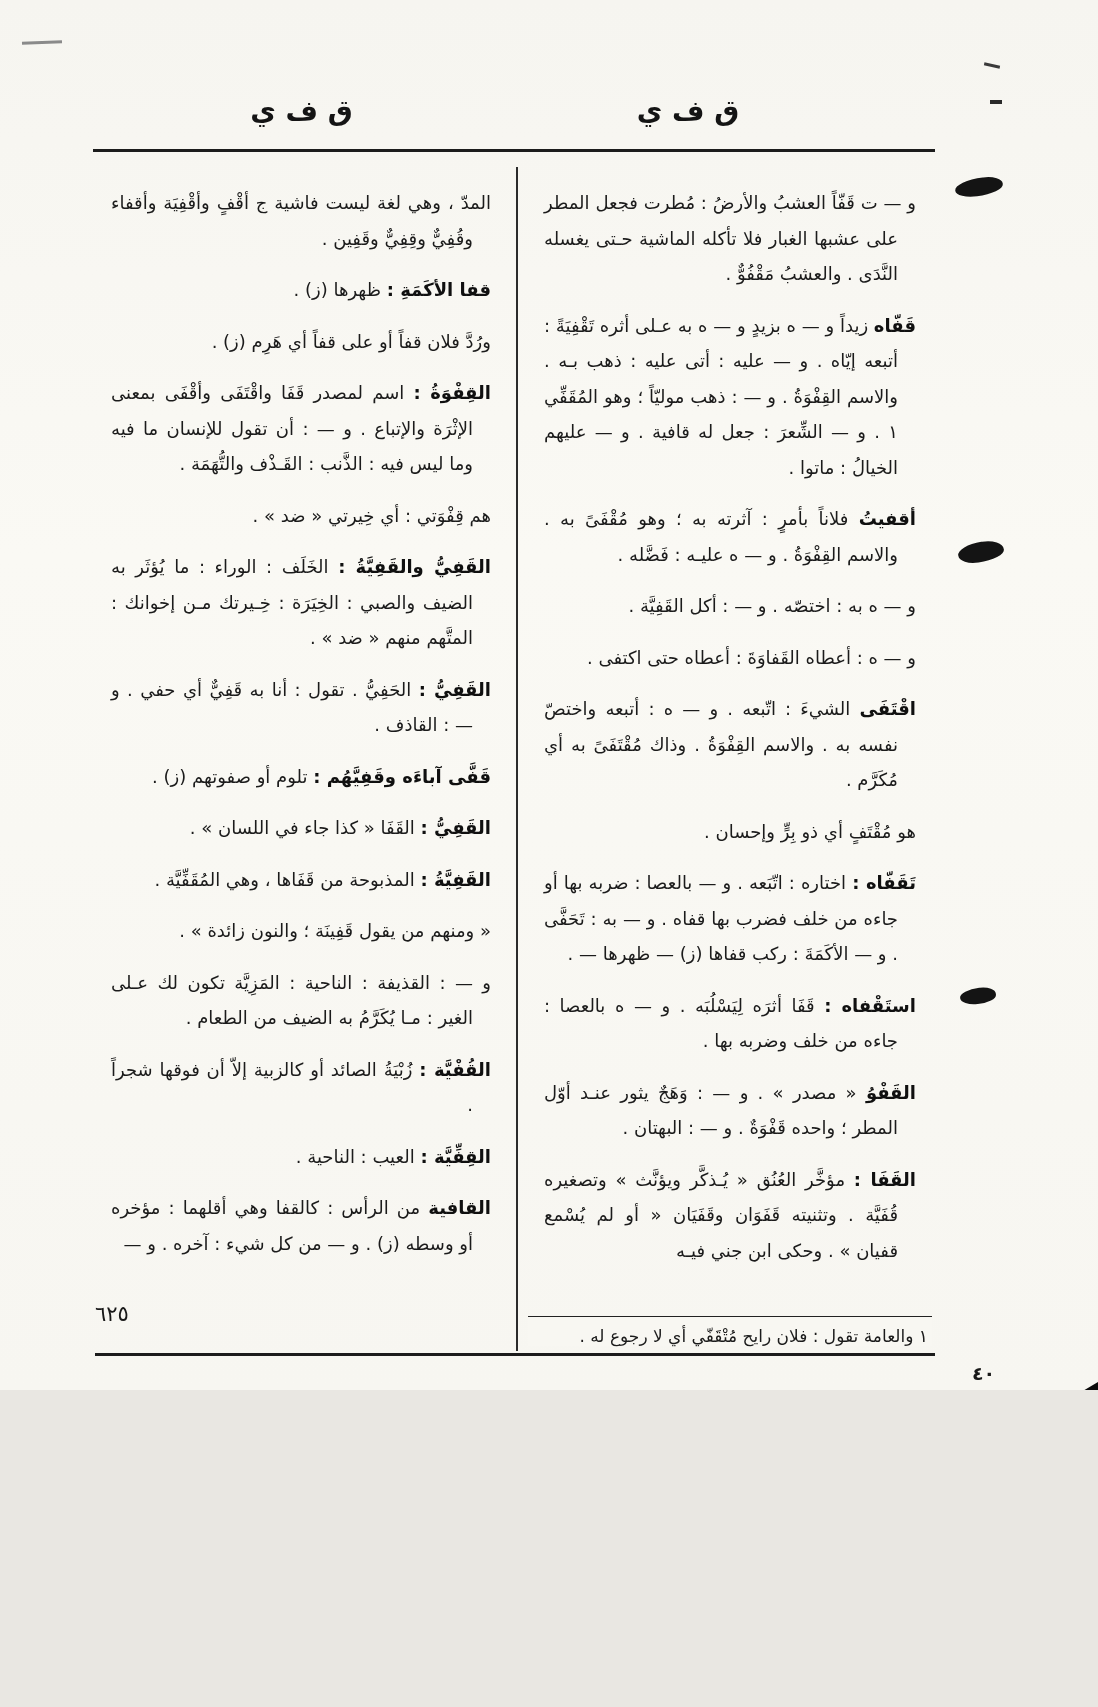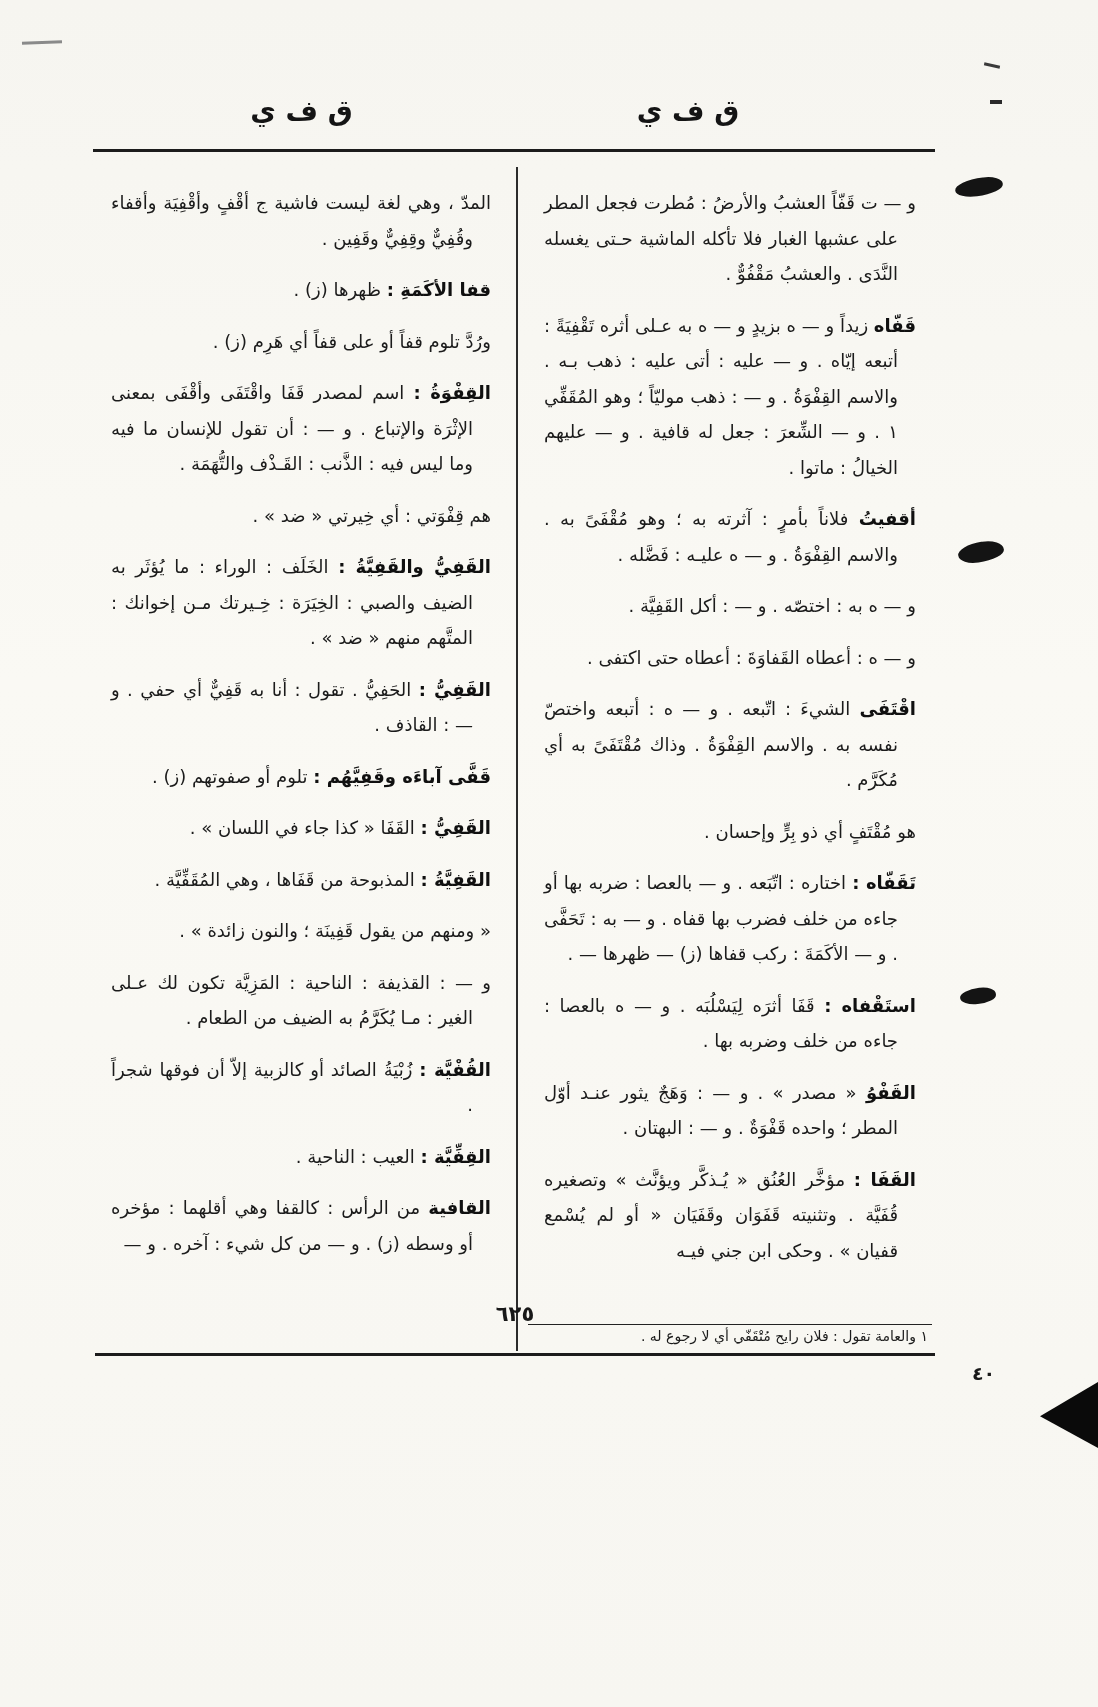--- a/index.html
+++ b/index.html
@@ -4,21 +4,21 @@
 <style>
   * { box-sizing: border-box; }
   html, body { margin: 0; padding: 0; }
   body {
     width: 1098px; height: 1707px;
     background: #e9e7e2;
     font-family: "DejaVu Sans", sans-serif;
   }
   .page {
     position: relative;
-    width: 1098px; height: 1707px;
+    width: 1098px; height: 1390px;
     background: linear-gradient(180deg, #f6f5f0 0%, #faf9f4 40%, #f7f6f1 100%);
     color: #181818;
     overflow: hidden;
   }
   .header-title {
     position: absolute; top: 94px;
     font-weight: bold; font-size: 28px;
     letter-spacing: 4px;
     text-align: center; color: #141414;
   }
@@ -39,33 +39,33 @@
     font-size: 18px; line-height: 35.5px;
     color: #1b1b1b;
   }
   .col-right { left: 528px; width: 404px; padding-bottom: 95px; }
   .col-left  { left: 95px;  width: 412px; }
   .entry { margin: 16px; padding-right: 18px; text-indent: -18px; }
   .entry b { font-weight: 700; color: #101010; }
   .footnote-wrap {
     position: absolute; left: 0; right: 0; bottom: 4px;
     border-top: 1.5px solid #222;
-    padding: 1px 4px 0 0;
-    font-size: 14px; line-height: 20px;
+    padding: 9px 4px 0 0;
+    font-size: 17px; line-height: 20px;
     text-indent: 0;
     background: #f8f7f2;
   }
   .bottom-rule {
     position: absolute; left: 95px; top: 1353px;
     width: 840px; height: 2.5px; background: #1c1c1c;
   }
   .page-number {
     position: absolute; left: 95px; top: 1302px;
-    width: 840px; text-align: center;
-    font-size: 21px; font-weight: bold;
+    width: 840px; 
+    font-size: 21px; font-weight: normal;
   }
   .corner-number {
     position: absolute; left: 972px; top: 1362px;
     font-size: 19px; font-weight: bold;
   }
   
   .ink { position: absolute; background: #141414; }
   .ink-dash-topleft { left: 22px; top: 41px; width: 40px; height: 3px; background: #8a8a8a; transform: rotate(-2deg); }
   .ink-dash-right-a { left: 984px; top: 64px; width: 16px; height: 3px; background: #3a3a3a; transform: rotate(12deg); }
   .ink-dash-right-b { left: 990px; top: 100px; width: 12px; height: 4px; background: #2a2a2a; }
@@ -110,21 +110,21 @@
     <p class="entry"><b>القَفْوُ</b> <span>« مصدر » . و — : وَهَجٌ يثور عنـد أوّل المطر ؛ واحده قَفْوَةٌ . و — : البهتان .</span></p>
     <p class="entry"><b>القَفَا :</b> <span>مؤخَّر العُنُق « يُـذكَّر ويؤنَّث » وتصغيره قُفَيَّة . وتثنيته قَفَوَان وقَفَيَان « أو لم يُسْمع قفيان » . وحكى ابن جني فيـه</span></p>
     <div class="footnote-wrap">
       <span>١ والعامة تقول : فلان رايح مُتْقَفّي أي لا رجوع له .</span>
     </div>
   </section>
 
   <section class="col col-left" dir="rtl" lang="ar">
     <p class="entry"><b></b> <span>المدّ ، وهي لغة ليست فاشية ج أقْفٍ وأقْفِيَة وأقفاء وقُفِيٌّ وقِفِيٌّ وقَفِين .</span></p>
     <p class="entry"><b>قفا الأكَمَةِ :</b> <span>ظهرها (ز) .</span></p>
-    <p class="entry"><b></b> <span>ورُدَّ تلوم قفاً أو على قفاً أي هَرِم (ز) .</span></p>
+    <p class="entry"><b></b> <span>ورُدَّ فلان قفاً أو على قفاً أي هَرِم (ز) .</span></p>
     <p class="entry"><b>القِفْوَةُ :</b> <span>اسم لمصدر قَفَا واقْتَفَى وأقْفَى بمعنى الإثْرَة والإتباع . و — : أن تقول للإنسان ما فيه وما ليس فيه : الذَّنب : القَـذْف والتُّهَمَة .</span></p>
     <p class="entry"><b></b> <span>هم قِفْوَتي : أي خِيرتي « ضد » .</span></p>
     <p class="entry"><b>القَفِيُّ والقَفِيَّةُ :</b> <span>الخَلَف : الوراء : ما يُؤثَر به الضيف والصبي : الخِيَرَة : خِـيرتك مـن إخوانك : المتَّهم منهم « ضد » .</span></p>
     <p class="entry"><b>القَفِيُّ :</b> <span>الحَفِيُّ . تقول : أنا به قَفِيٌّ أي حفي . و — : القاذف .</span></p>
     <p class="entry"><b>قَفَّى آباءَه وقَفِيَّهُم :</b> <span>تلوم أو صفوتهم (ز) .</span></p>
     <p class="entry"><b>القَفِيُّ :</b> <span>القَفَا « كذا جاء في اللسان » .</span></p>
     <p class="entry"><b>القَفِيَّةُ :</b> <span>المذبوحة من قَفَاها ، وهي المُقَفِّيَّة .</span></p>
     <p class="entry"><b></b> <span>« ومنهم من يقول قَفِينَة ؛ والنون زائدة » .</span></p>
     <p class="entry"><b></b> <span>و — : القذيفة : الناحية : المَزِيَّة تكون لك عـلى الغير : مـا يُكَرَّمُ به الضيف من الطعام .</span></p>
     <p class="entry"><b>القُفْيَّة :</b> <span>زُبْيَةُ الصائد أو كالزبية إلاّ أن فوقها شجراً .</span></p>

